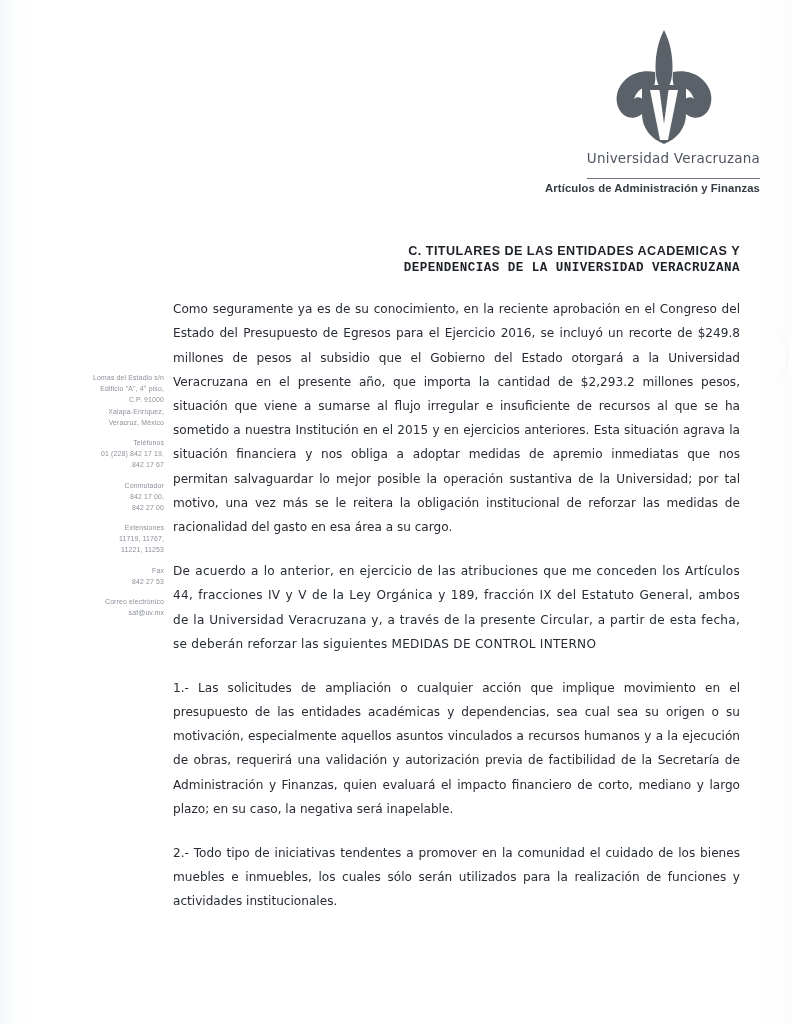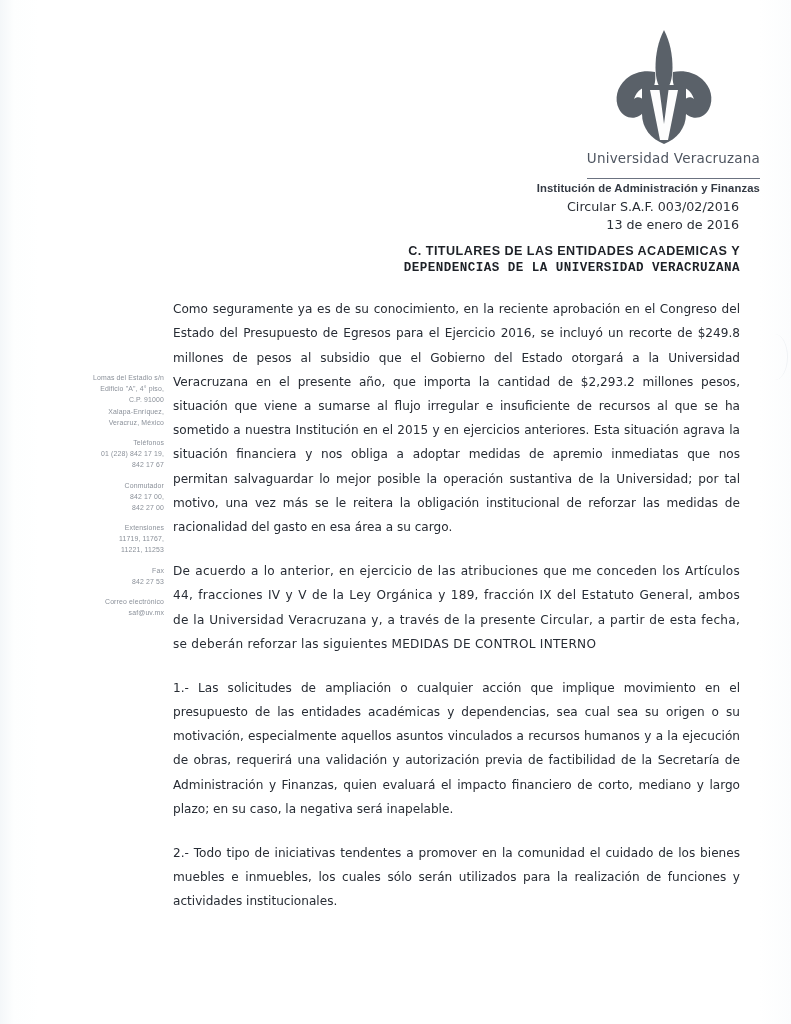--- a/index.html
+++ b/index.html
@@ -181,27 +181,23 @@
         </g>
 
         <path d="M38 62 L47.5 62 L52 96 L56.5 62 L66 62 L56 112 L48 112 Z" fill="#fdfdfd"></path>
       </svg>
     </div>
 
     <div>
       <span id="org-name">Universidad Veracruzana</span>
     </div>
 
-    <div id="org-unit">Institución de Administración y Finanzas</div>
+    <div id="org-unit">Artículos de Administración y Finanzas</div>
   </div>
 
-  <div id="ref-block">
-    <div>Circular S.A.F. 003/02/2016</div>
-    <div>13 de enero de 2016</div>
-  </div>
 
   <div id="sidebar">
 
     <div class="group">
       <span class="lbl">Lomas del Estadio s/n</span>
       <span class="lbl">Edificio "A", 4° piso,</span>
       <span class="lbl">C.P. 91000</span>
       <span class="lbl">Xalapa-Enríquez,</span>
       <span class="lbl">Veracruz, México</span>
     </div>

